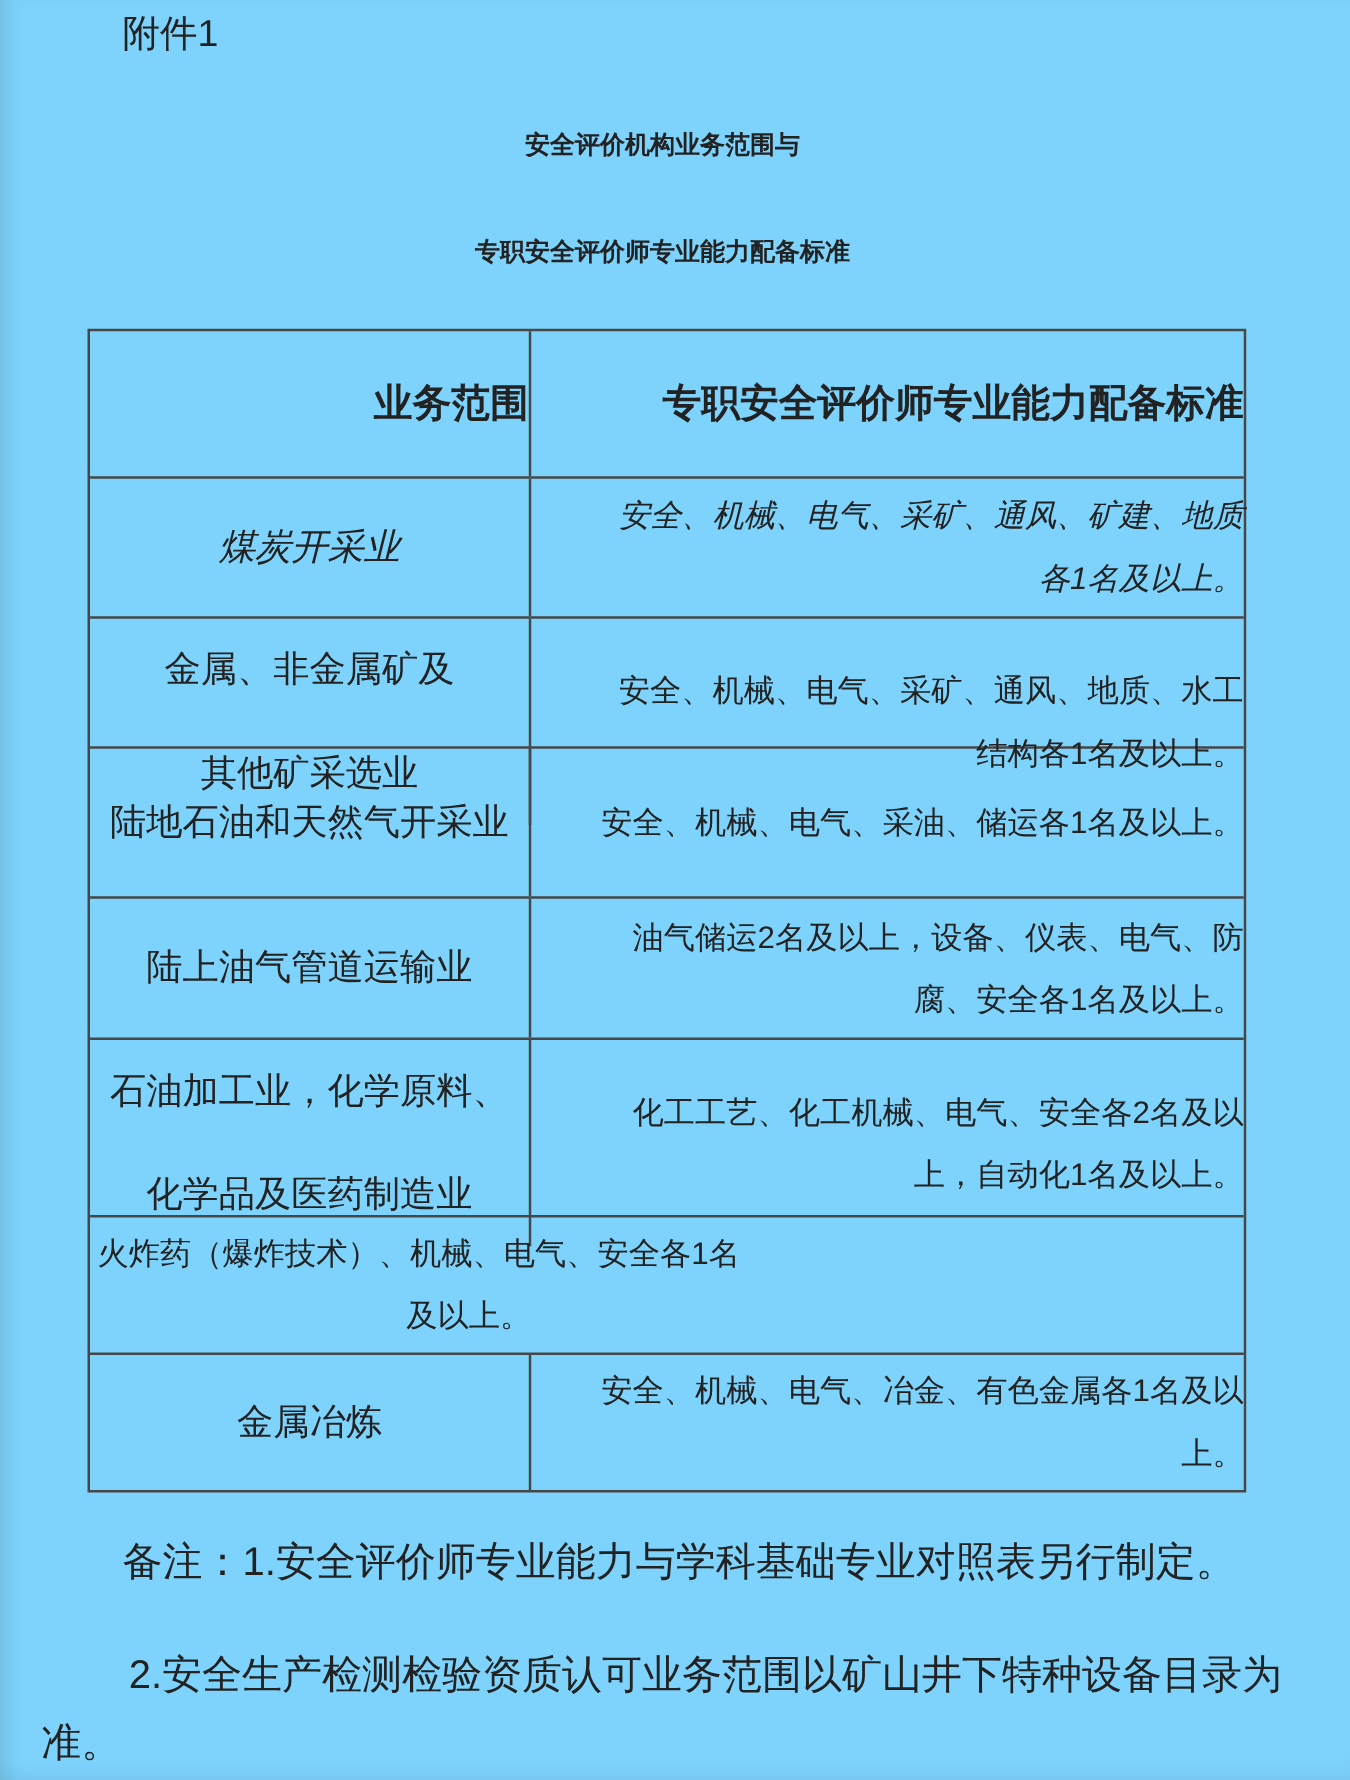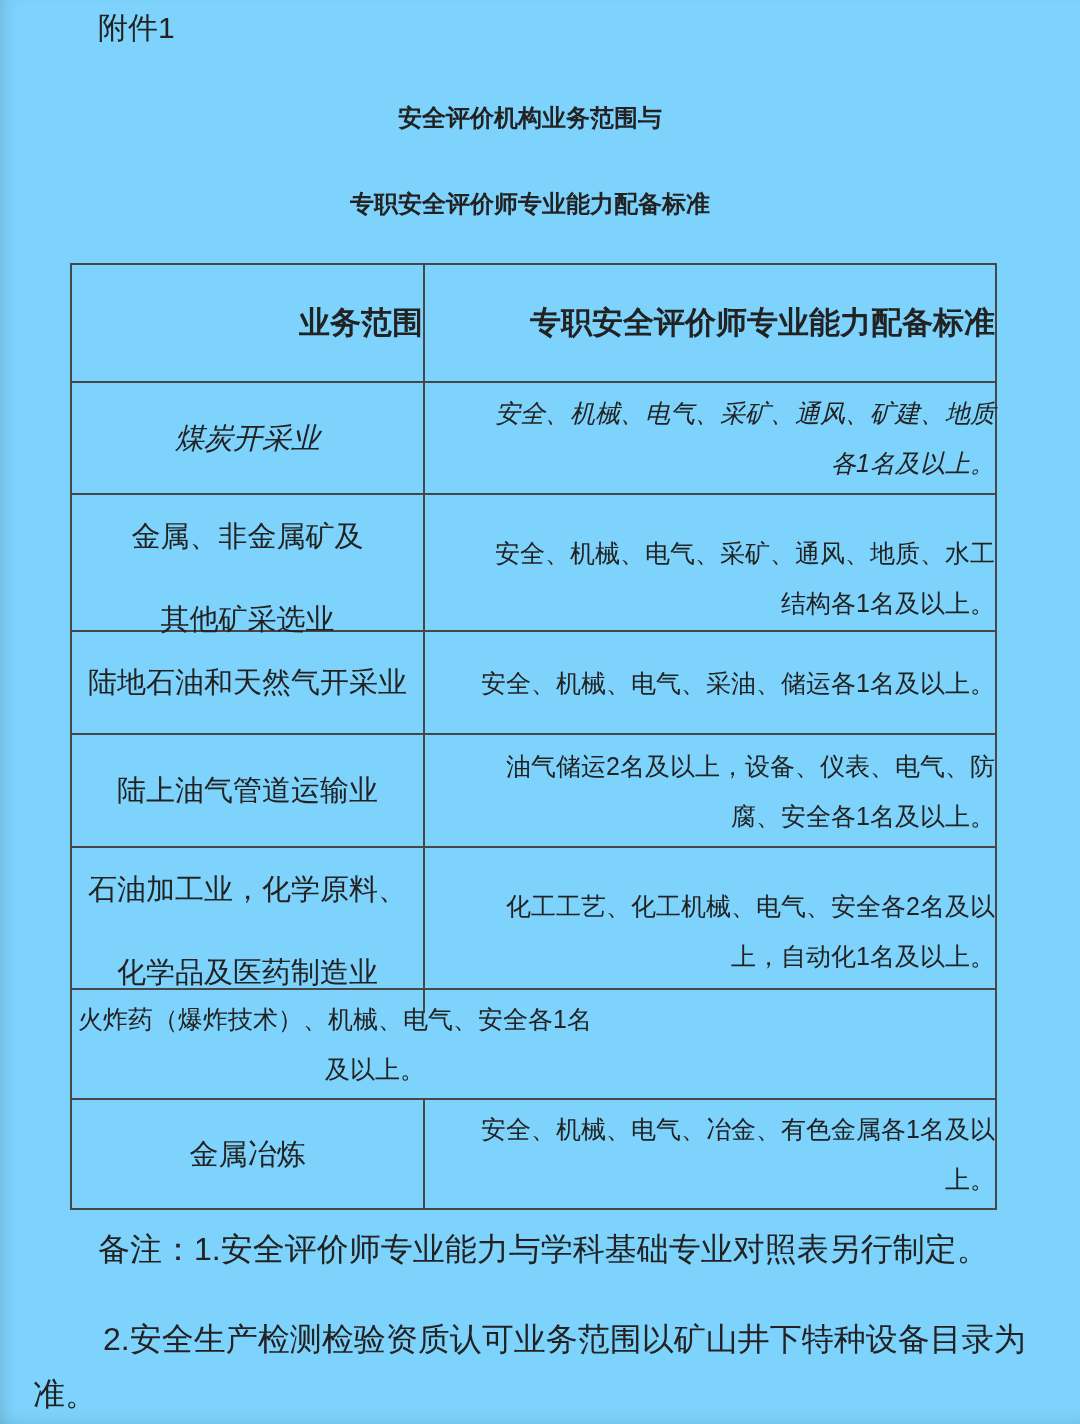--- a/index.html
+++ b/index.html
@@ -23,21 +23,21 @@
     top: 10px;
     font-size: 30px;
     line-height: 1.2;
     white-space: pre;
   }
   .doc-title {
     position: absolute;
     left: 0;
     width: 1060px;
     text-align: center;
-    font-size: 24px;
+    font-size: 20px;
     font-weight: 700;
     white-space: pre;
   }
   .doc-title.line1 { top: 102px; }
   .doc-title.line2 { top: 188px; }
 
   .table {
     position: absolute;
     left: 70px;
     top: 263px;
@@ -46,22 +46,22 @@
     background: transparent;
   }
   .tr {
     display: grid;
     grid-template-columns: 353px 1fr;
     border-bottom: 2px solid #474747;
   }
   .tr:last-child { border-bottom: none; }
   .tr.h-head { height: 118px; }
   .tr.h-r1 { height: 112px; font-style: italic; }
-  .tr.h-r2 { height: 137px; }
-  .tr.h-r3 { height: 103px; }
+  .tr.h-r2 { height: 104px; }
+  .tr.h-r3 { height: 120px; }
   .tr.h-r4 { height: 113px; }
   .tr.h-r5 { height: 142px; }
   .tr.h-r6 { height: 110px; }
   .tr.h-r7 { height: 108px; }
 
   .td {
     display: flex;
     flex-direction: column;
     justify-content: center;
     white-space: pre;

